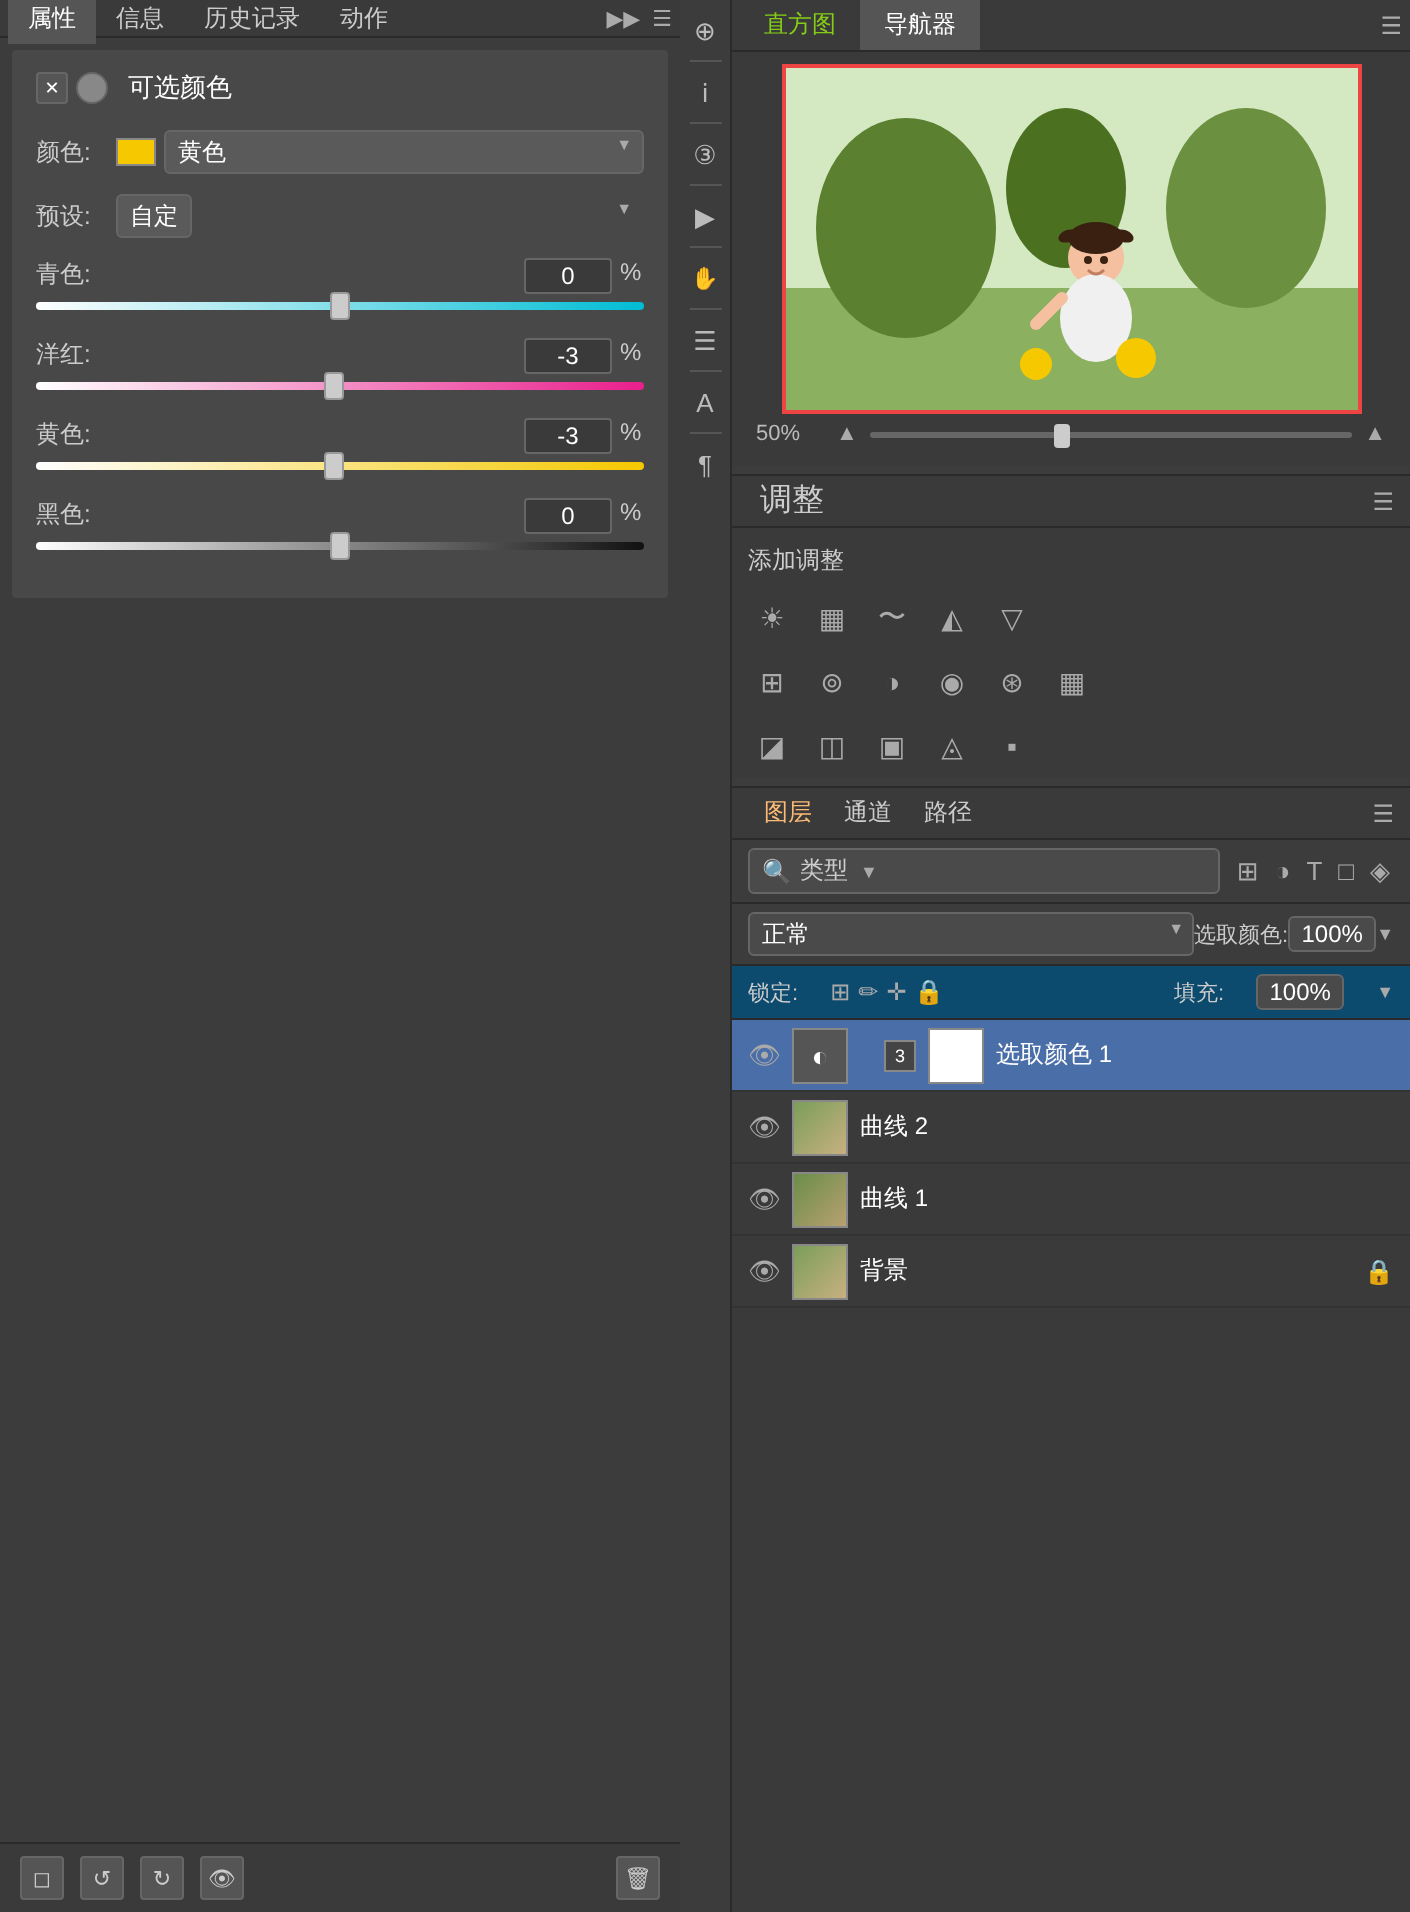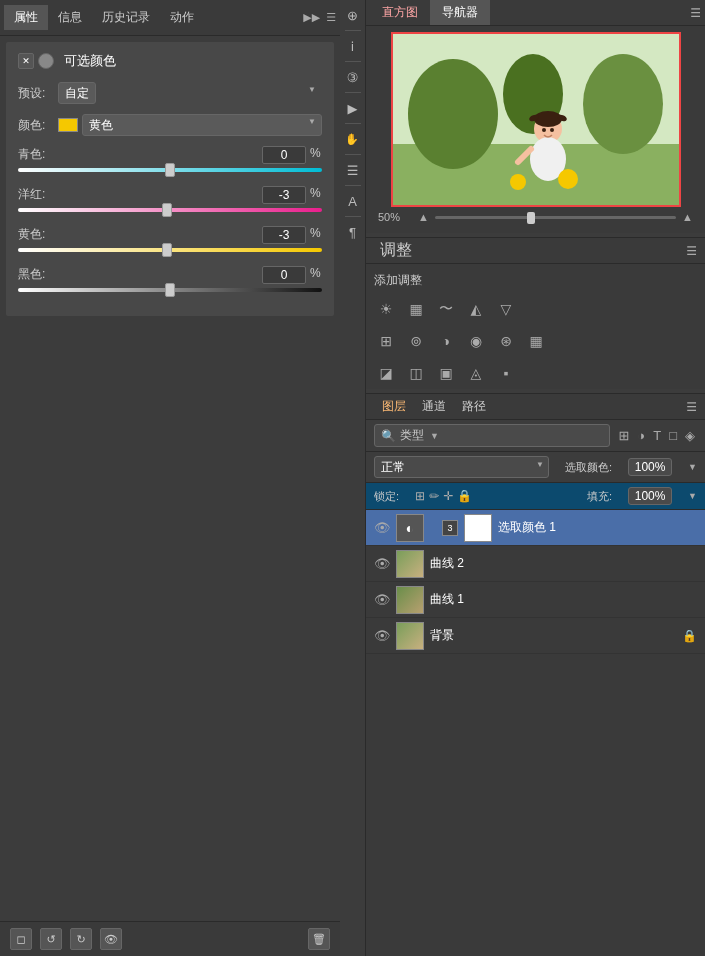--- a/index.html
+++ b/index.html
@@ -21,21 +21,21 @@
       background: #3c3c3c;
       display: flex;
       flex-direction: column;
     }
 
     .tab-bar {
       display: flex;
       background: #3a3a3a;
       border-bottom: 1px solid #2a2a2a;
       align-items: center;
-      height: 36px;
+      height: 19px;
       padding: 0 4px;
       justify-content: center;
     }
     .tab-bar .tab {
       padding: 4px 10px;
       font-size: 12px;
       color: #ccc;
       cursor: pointer;
       background: transparent;
       border: none;
@@ -267,21 +267,21 @@
       display: flex;
       background: #3a3a3a;
       border-bottom: 1px solid #2a2a2a;
       align-items: center;
       height: 26px;
       padding: 0 4px;
     }
     .nav-tab {
       padding: 4px 12px;
       font-size: 12px;
-      color: #fca5a5;
+      color: #84cc16;
       cursor: pointer;
     }
     .nav-tab.active { color: #fff; background: #555; }
 
     .navigator-area {
       background: #3a3a3a;
       padding: 6px;
       display: flex;
       flex-direction: column;
       align-items: center;
@@ -398,21 +398,21 @@
       display: flex; gap: 4px; align-items: center;
     }
     .lt-icon {
       font-size: 13px; color: #aaa; cursor: pointer; padding: 2px;
     }
 
     .blend-row {
       display: flex;
       align-items: center;
       padding: 4px 8px;
-      gap: 16px;
+      gap: 0;
       background: #3c3c3c;
       border-bottom: 1px solid #2a2a2a;
     }
     .blend-select-wrap {
       position: relative;
       flex: 1;
     }
     .blend-select {
       width: 100%;
       background: #4a4a4a;
@@ -541,34 +541,34 @@
 
     <div class="panel-header">
       <div class="panel-header-icons">
         <div class="icon-box dark">✕</div>
         <div class="icon-box" style="background:#888; border-radius:50%;"></div>
       </div>
       <span class="panel-title">可选颜色</span>
     </div>
 
     <div class="form-row">
-      <span class="form-label">预设:</span>
-      <div class="form-select-wrapper">
-        <select class="form-select">
-          <option>自定</option>
-        </select>
-      </div>
-    </div>
-
-    <div class="form-row">
       <span class="form-label">颜色:</span>
       <div class="form-select-wrapper" style="display:flex; align-items:center;">
         <span class="color-swatch"></span>
         <select class="form-select" style="flex:1;">
           <option>黄色</option>
+        </select>
+      </div>
+    </div>
+
+    <div class="form-row">
+      <span class="form-label">预设:</span>
+      <div class="form-select-wrapper">
+        <select class="form-select">
+          <option>自定</option>
         </select>
       </div>
     </div>
 
     <div class="slider-row">
       <div class="slider-label-row">
         <span class="slider-label">青色:</span>
         <input class="slider-value-box" type="text" value="0" style="background: rgb(58, 58, 58); border: 1px solid rgb(102, 102, 102); color: rgb(255, 255, 255); border-radius: 2px; text-align: center; width: 44px; font-size: 12px;">
         <span class="slider-pct">%</span>
       </div>

